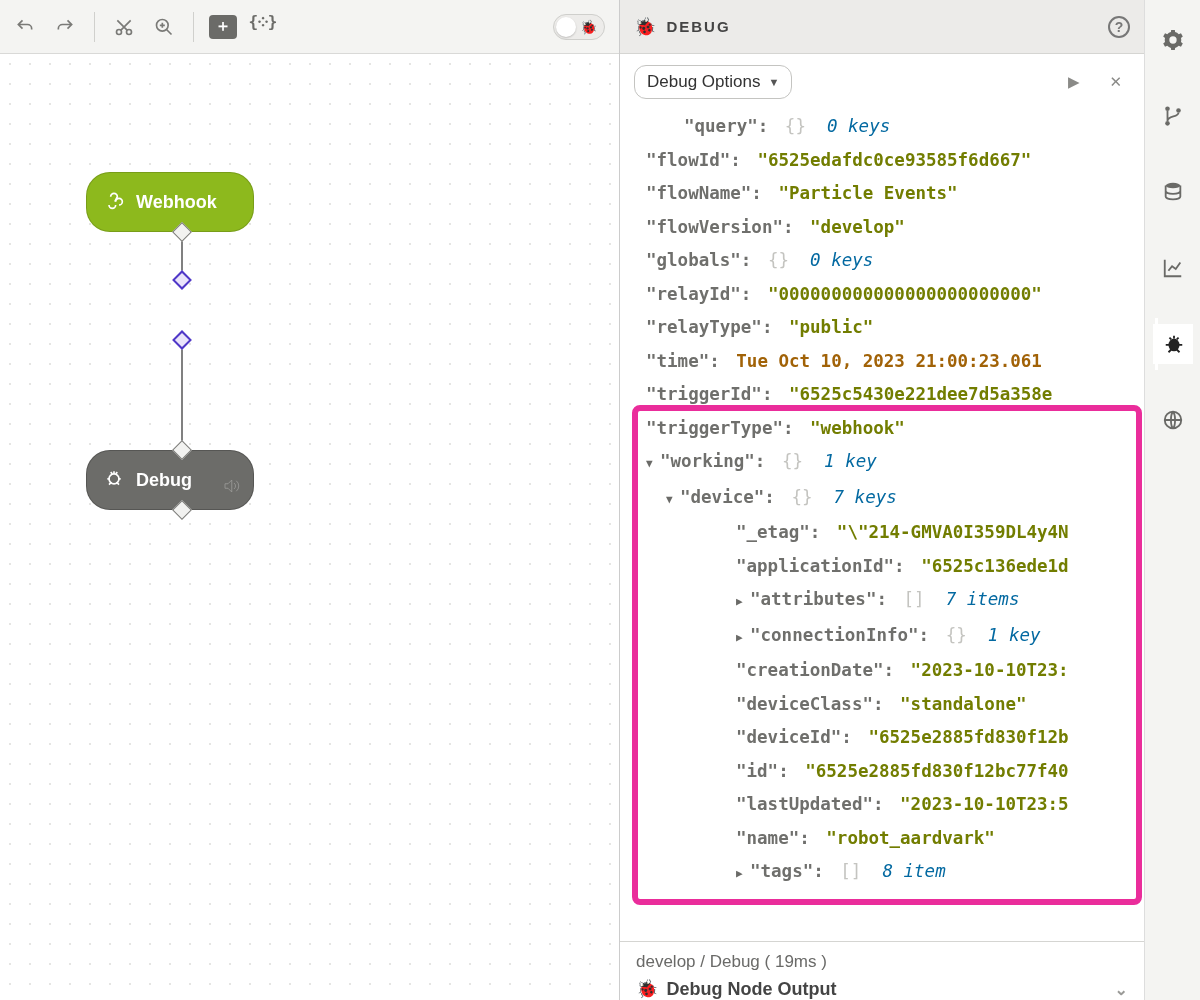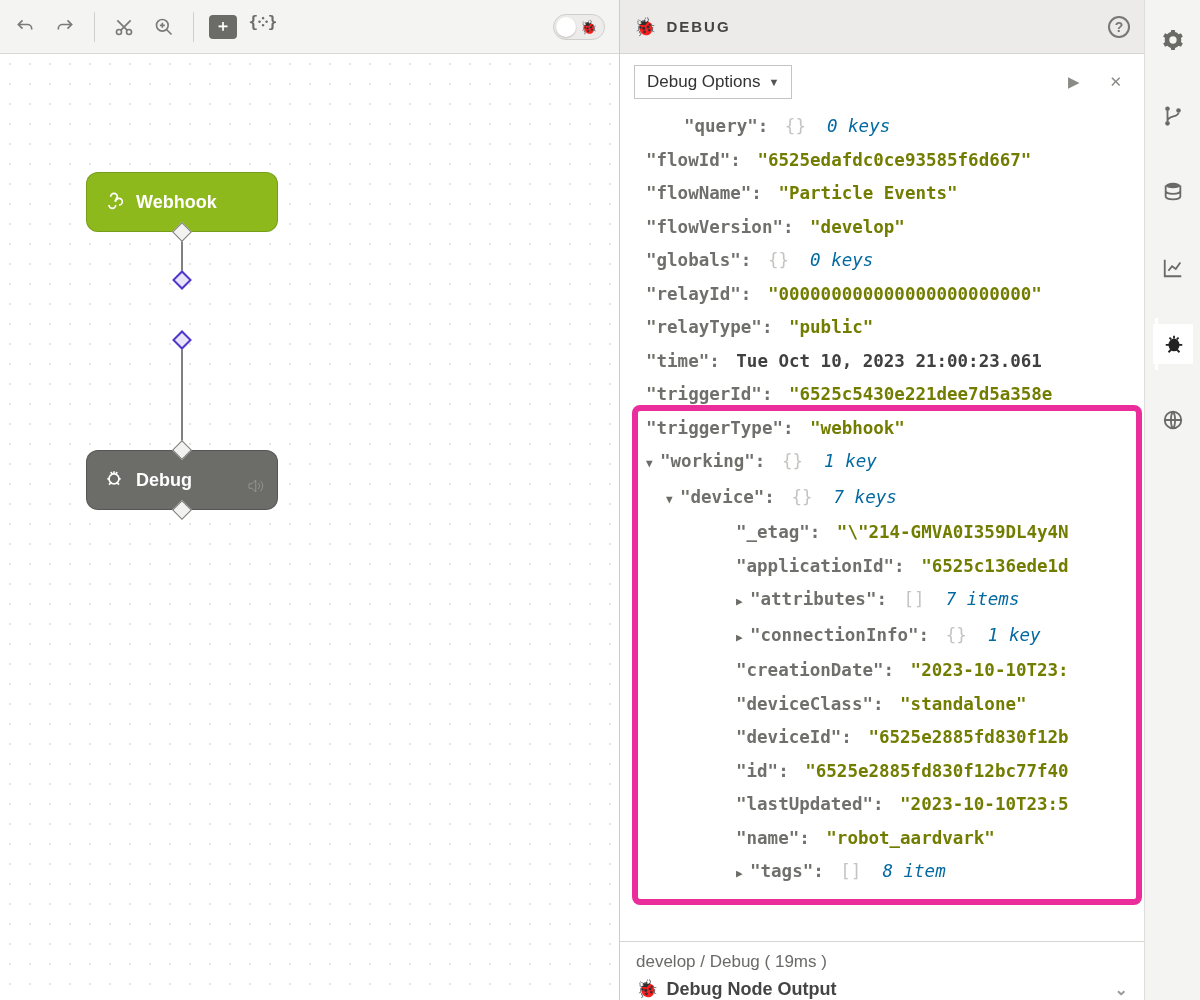--- a/index.html
+++ b/index.html
@@ -8,46 +8,46 @@
   .left-pane { width:620px; height:1000px; display:flex; flex-direction:column; border-right:1px solid #ccc;}
   .toolbar { height:54px; background:#f4f4f2; border-bottom:1px solid #d9d9d7; display:flex; align-items:center; padding:0 8px; gap:6px;}
   .tb-btn { width:34px; height:34px; display:flex; align-items:center; justify-content:center; color:#7a7a77; border-radius:4px; font-size:18px;}
   .tb-btn svg { width:20px; height:20px; stroke:#7a7a77; fill:none; stroke-width:2;}
   .tb-sep { width:1px; height:30px; background:#d0d0cd; margin:0 6px;}
   .toggle { margin-left:auto; width:52px; height:26px; border-radius:13px; background:#edecea; border:1px solid #cfcfcc; position:relative; margin-right:6px;}
   .toggle::after { content:""; position:absolute; left:2px; top:2px; width:20px; height:20px; background:#fff; border-radius:50%; box-shadow:0 1px 2px rgba(0,0,0,.2);}
   .toggle-bug { position:absolute; right:6px; top:4px; color:#9a9a97; font-size:14px;}
   .canvas { flex:1; position:relative; background:#fff; overflow:hidden;}
   .dot-grid { position:absolute; inset:0; background-image:radial-gradient(#e5e5e3 1px, transparent 1px); background-size:20px 20px; background-position:0 0;}
-  .node { position:absolute; width:192px; height:60px; border-radius:12px; display:flex; align-items:center; padding:0 18px; gap:12px; font-weight:600; font-size:18px; color:#fff;}
+  .node { position:absolute; width:168px; height:60px; border-radius:24px; display:flex; align-items:center; padding:0 18px; gap:12px; font-weight:600; font-size:18px; color:#fff;}
   .node.webhook { background:#8db91d; top:118px; left:86px; box-shadow:inset 0 0 0 1px rgba(0,0,0,.15);}
   .node.device  { background:#7a53e6; top:226px; left:86px; border:3px solid #4f37c7;}
   .node.debug   { background:#6c6c69; top:396px; left:86px; box-shadow:inset 0 0 0 1px rgba(0,0,0,.2);}
   .node .icon svg { width:20px; height:20px; stroke:#fff; fill:none; stroke-width:2;}
   .node.debug .speaker { position:absolute; right:14px; bottom:10px; opacity:.35;}
   .node.debug .speaker svg{ width:18px; height:18px; fill:#fff; stroke:#fff;}
   .port { position:absolute; width:14px; height:14px; background:#f2f2f0; border:1px solid #7d7d7a; transform:rotate(45deg);}
   .port.sel{ border-color:#4f37c7; background:#eae4fb; border-width:2px;}
   .wire { position:absolute; width:2px; background:#808080; left:181px;}
   .right-pane { width:524px; height:1000px; display:flex; flex-direction:column; background:#fff;}
   .debug-header { height:54px; background:#ecebe9; border-bottom:1px solid #d5d5d2; display:flex; align-items:center; padding:0 14px; gap:10px;}
   .debug-header .bug { color:#444; font-size:18px;}
   .debug-header .title { font-weight:800; letter-spacing:2px; color:#444; font-size:15px;}
   .debug-header .help { margin-left:auto; width:22px; height:22px; border:2px solid #777; border-radius:50%; display:flex; align-items:center; justify-content:center; font-size:14px; color:#777; font-weight:700;}
   .debug-sub { height:56px; display:flex; align-items:center; padding:0 14px; gap:14px;}
-  .dropdown { border:1px solid #c4c4c1; border-radius:0; padding:6px 12px; font-size:17px; color:#333; display:flex; align-items:center; gap:8px; background:#fff;}
+  .dropdown { border:1px solid #c4c4c1; border-radius:12px; padding:6px 12px; font-size:17px; color:#333; display:flex; align-items:center; gap:8px; background:#fff;}
   .dropdown .caret{ font-size:11px; color:#555;}
   .debug-sub .spacer{flex:1;}
   .play-ico, .x-ico { color:#8a8a87; font-size:15px; padding:4px 8px;}
   .tree { flex:1; overflow:hidden; padding:0 14px 0 18px; font-family:"SFMono-Regular","Menlo","Consolas",monospace; font-size:17.5px; line-height:33.5px; position:relative;}
   .tree .row { white-space:nowrap; overflow:hidden;} 
   .key { color:#6f6f6c; font-weight:700;}
   .colon{ color:#6f6f6c; font-weight:700; margin-right:6px;}
   .str { color:#727d00; font-weight:700;}
-  .time{ color:#404040; font-weight:700;}
+  .time{ color:#a16207; font-weight:700;}
   .meta{ color:#0369a1; font-style:italic; }
   .metabracket{ color:#c4c4c0; font-style:normal;}
   .caret-tree{ color:#6a6a67; font-size:11px; display:inline-block; width:14px;}
   .ind1{ padding-left:46px;}
   .ind0{ padding-left:8px;} .ind05{ padding-left:28px;}
   .dev-row{ padding-left:98px;}
   .pink-box{ position:absolute; border:6px solid #ea2d9b; border-radius:8px; left:12px; right:2px; top:295px; height:500px; pointer-events:none;}
   .footer { border-top:1px solid #d5d5d2; padding:10px 16px 0 16px; color:#555; background:#fff;}
   .footer .line1{ font-size:17px; color:#6a6a68; margin-bottom:6px; display:flex; align-items:center;}
   .footer .line2{ font-size:18px; font-weight:600; color:#444; display:flex; align-items:center; gap:8px;}

